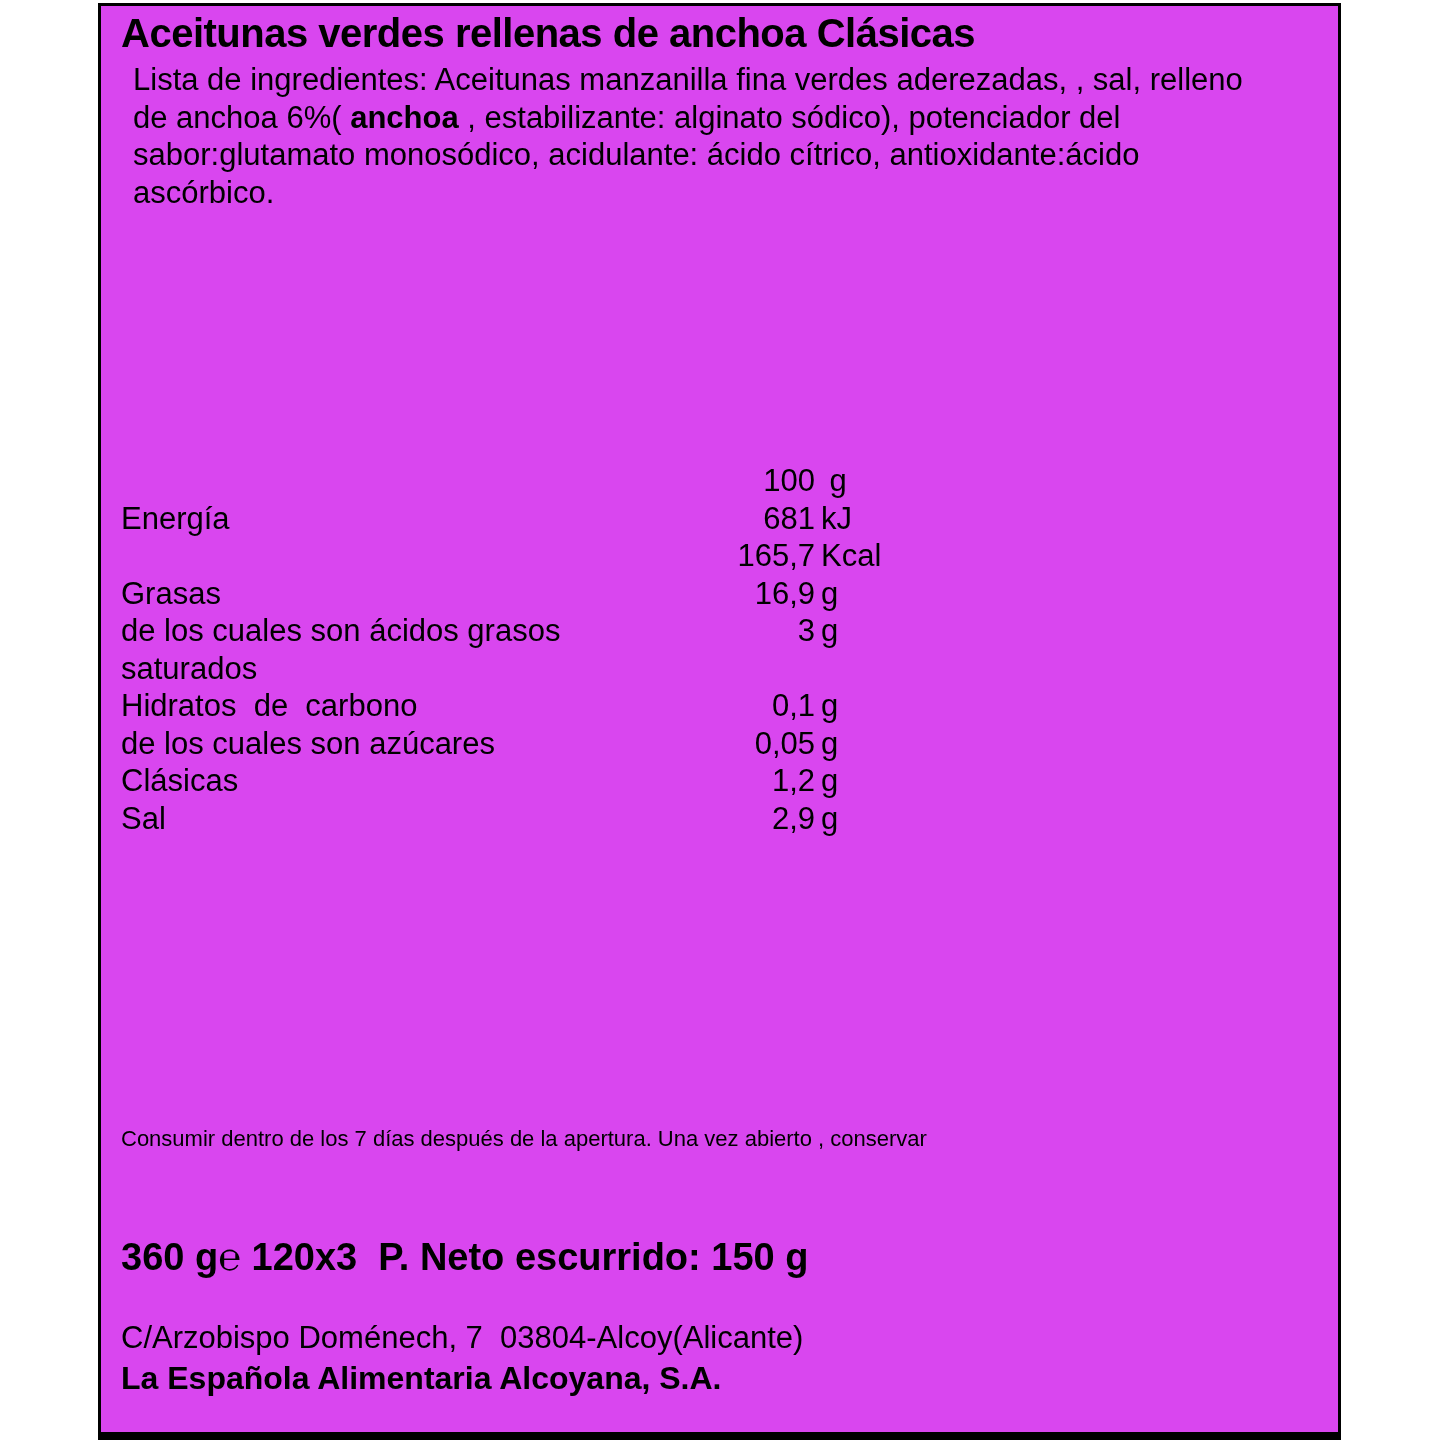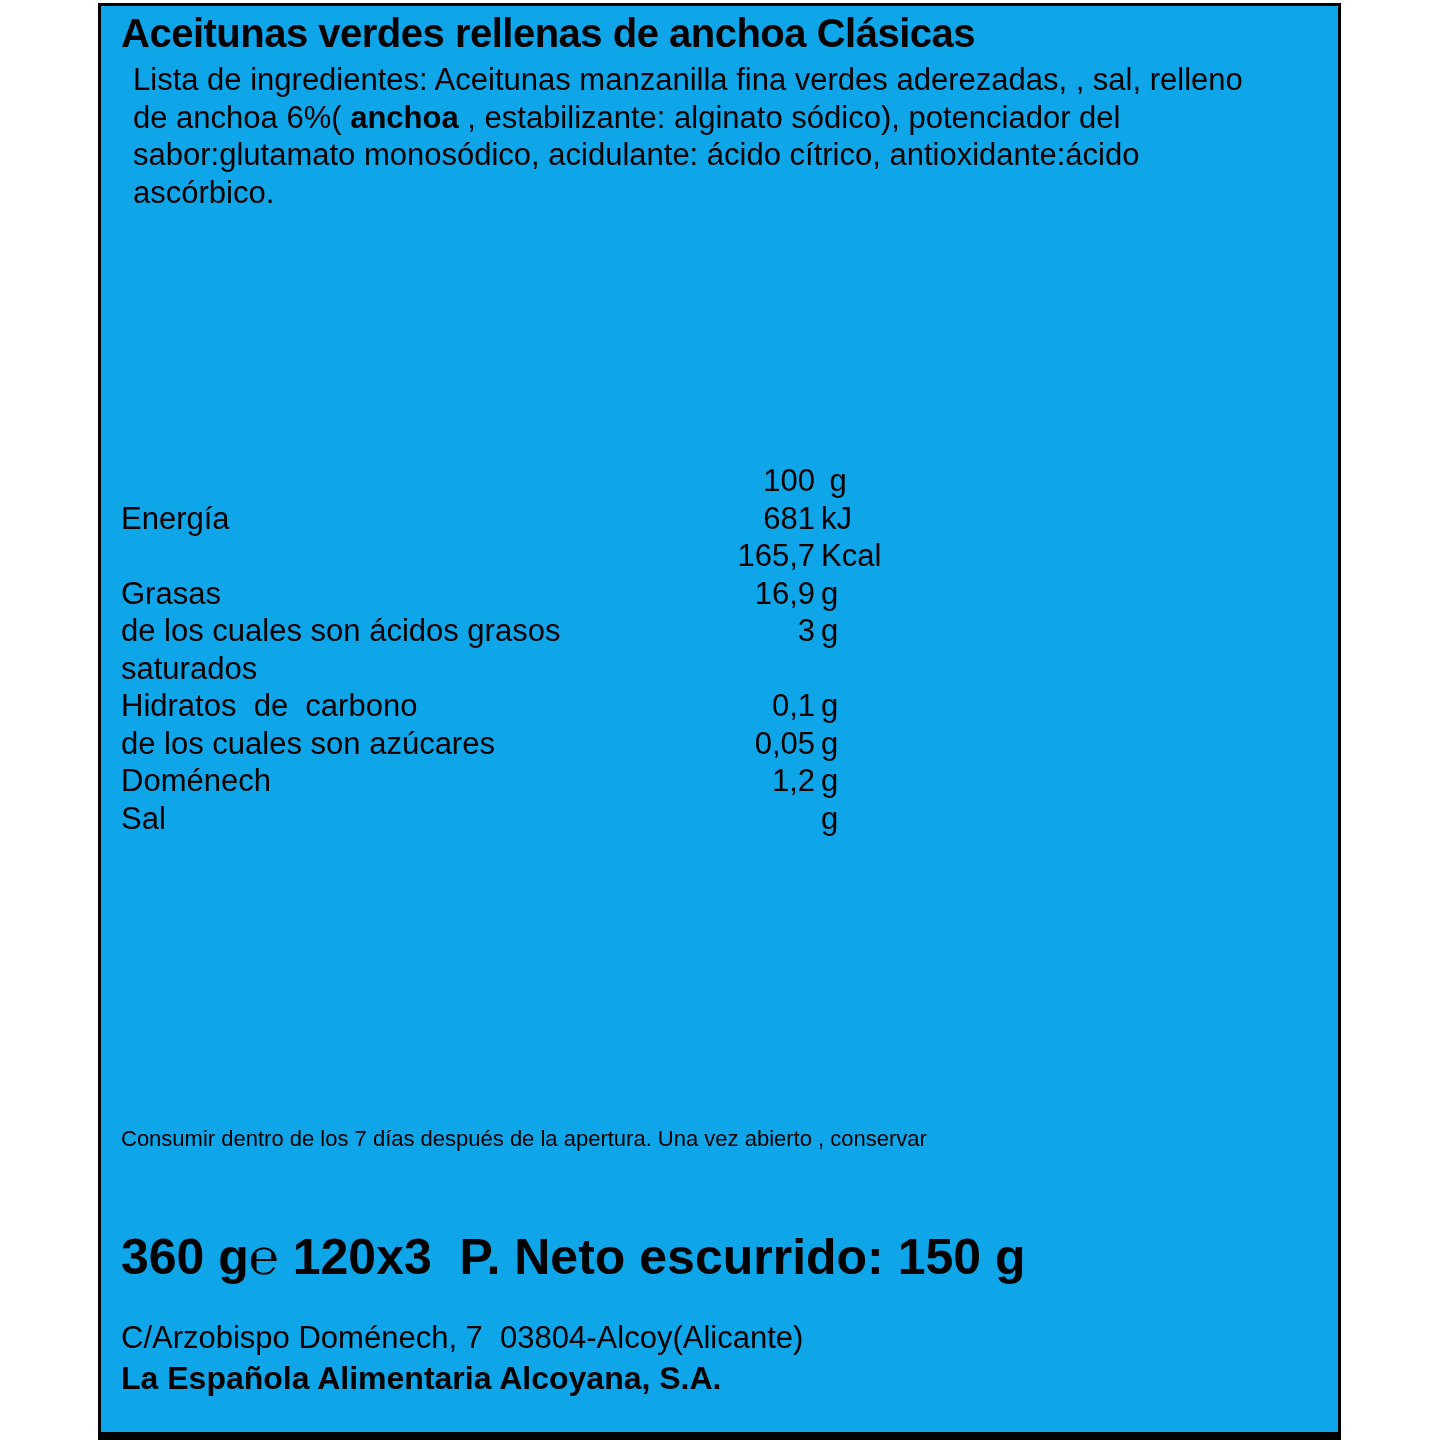--- a/index.html
+++ b/index.html
@@ -14,21 +14,21 @@
   }
   .frame {
     position: absolute;
     left: 98px;
     top: 3px;
     width: 1243px;
     height: 1437px;
     box-sizing: border-box;
     border: 3px solid #000000;
     border-bottom-width: 8px;
-    background: #0ea5e9;
+    background: #d946ef;
     overflow: hidden;
   }
   .title {
     position: absolute;
     left: 20px;
     top: 4px;
     font-size: 40px;
     line-height: 46px;
     font-weight: bold;
     letter-spacing: -0.5px;
@@ -77,21 +77,21 @@
     left: 20px;
     top: 1114px;
     font-size: 22px;
     line-height: 37.5px;
   }
   .storage .line { white-space: pre; }
   .netweight {
     position: absolute;
     left: 20px;
     top: 1228px;
-    font-size: 50px;
+    font-size: 38px;
     line-height: 46px;
     font-weight: bold;
     white-space: pre;
   }
   .company {
     position: absolute;
     left: 20px;
     top: 1353px;
     font-size: 32px;
     line-height: 38px;
@@ -156,26 +156,27 @@
       <span class="nlabel">Hidratos  de  carbono</span>
       <span class="nnum">0,1</span>
       <span class="nunit">g</span>
     </div>
     <div class="nrow">
       <span class="nlabel">de los cuales son azúcares</span>
       <span class="nnum">0,05</span>
       <span class="nunit">g</span>
     </div>
     <div class="nrow">
-      <span class="nlabel">Doménech</span>
+      <span class="nlabel">Clásicas</span>
       <span class="nnum">1,2</span>
       <span class="nunit">g</span>
     </div>
     <div class="nrow">
       <span class="nlabel">Sal</span>
+      <span class="nnum">2,9</span>
       <span class="nunit">g</span>
     </div>
   </div>
 
   <div class="storage">
     <div class="line">Consumir dentro de los 7 días después de la apertura. Una vez abierto , conservar</div>
   </div>
 
   <div class="netweight">360 g℮ 120x3  P. Neto escurrido: 150 g</div>
 

